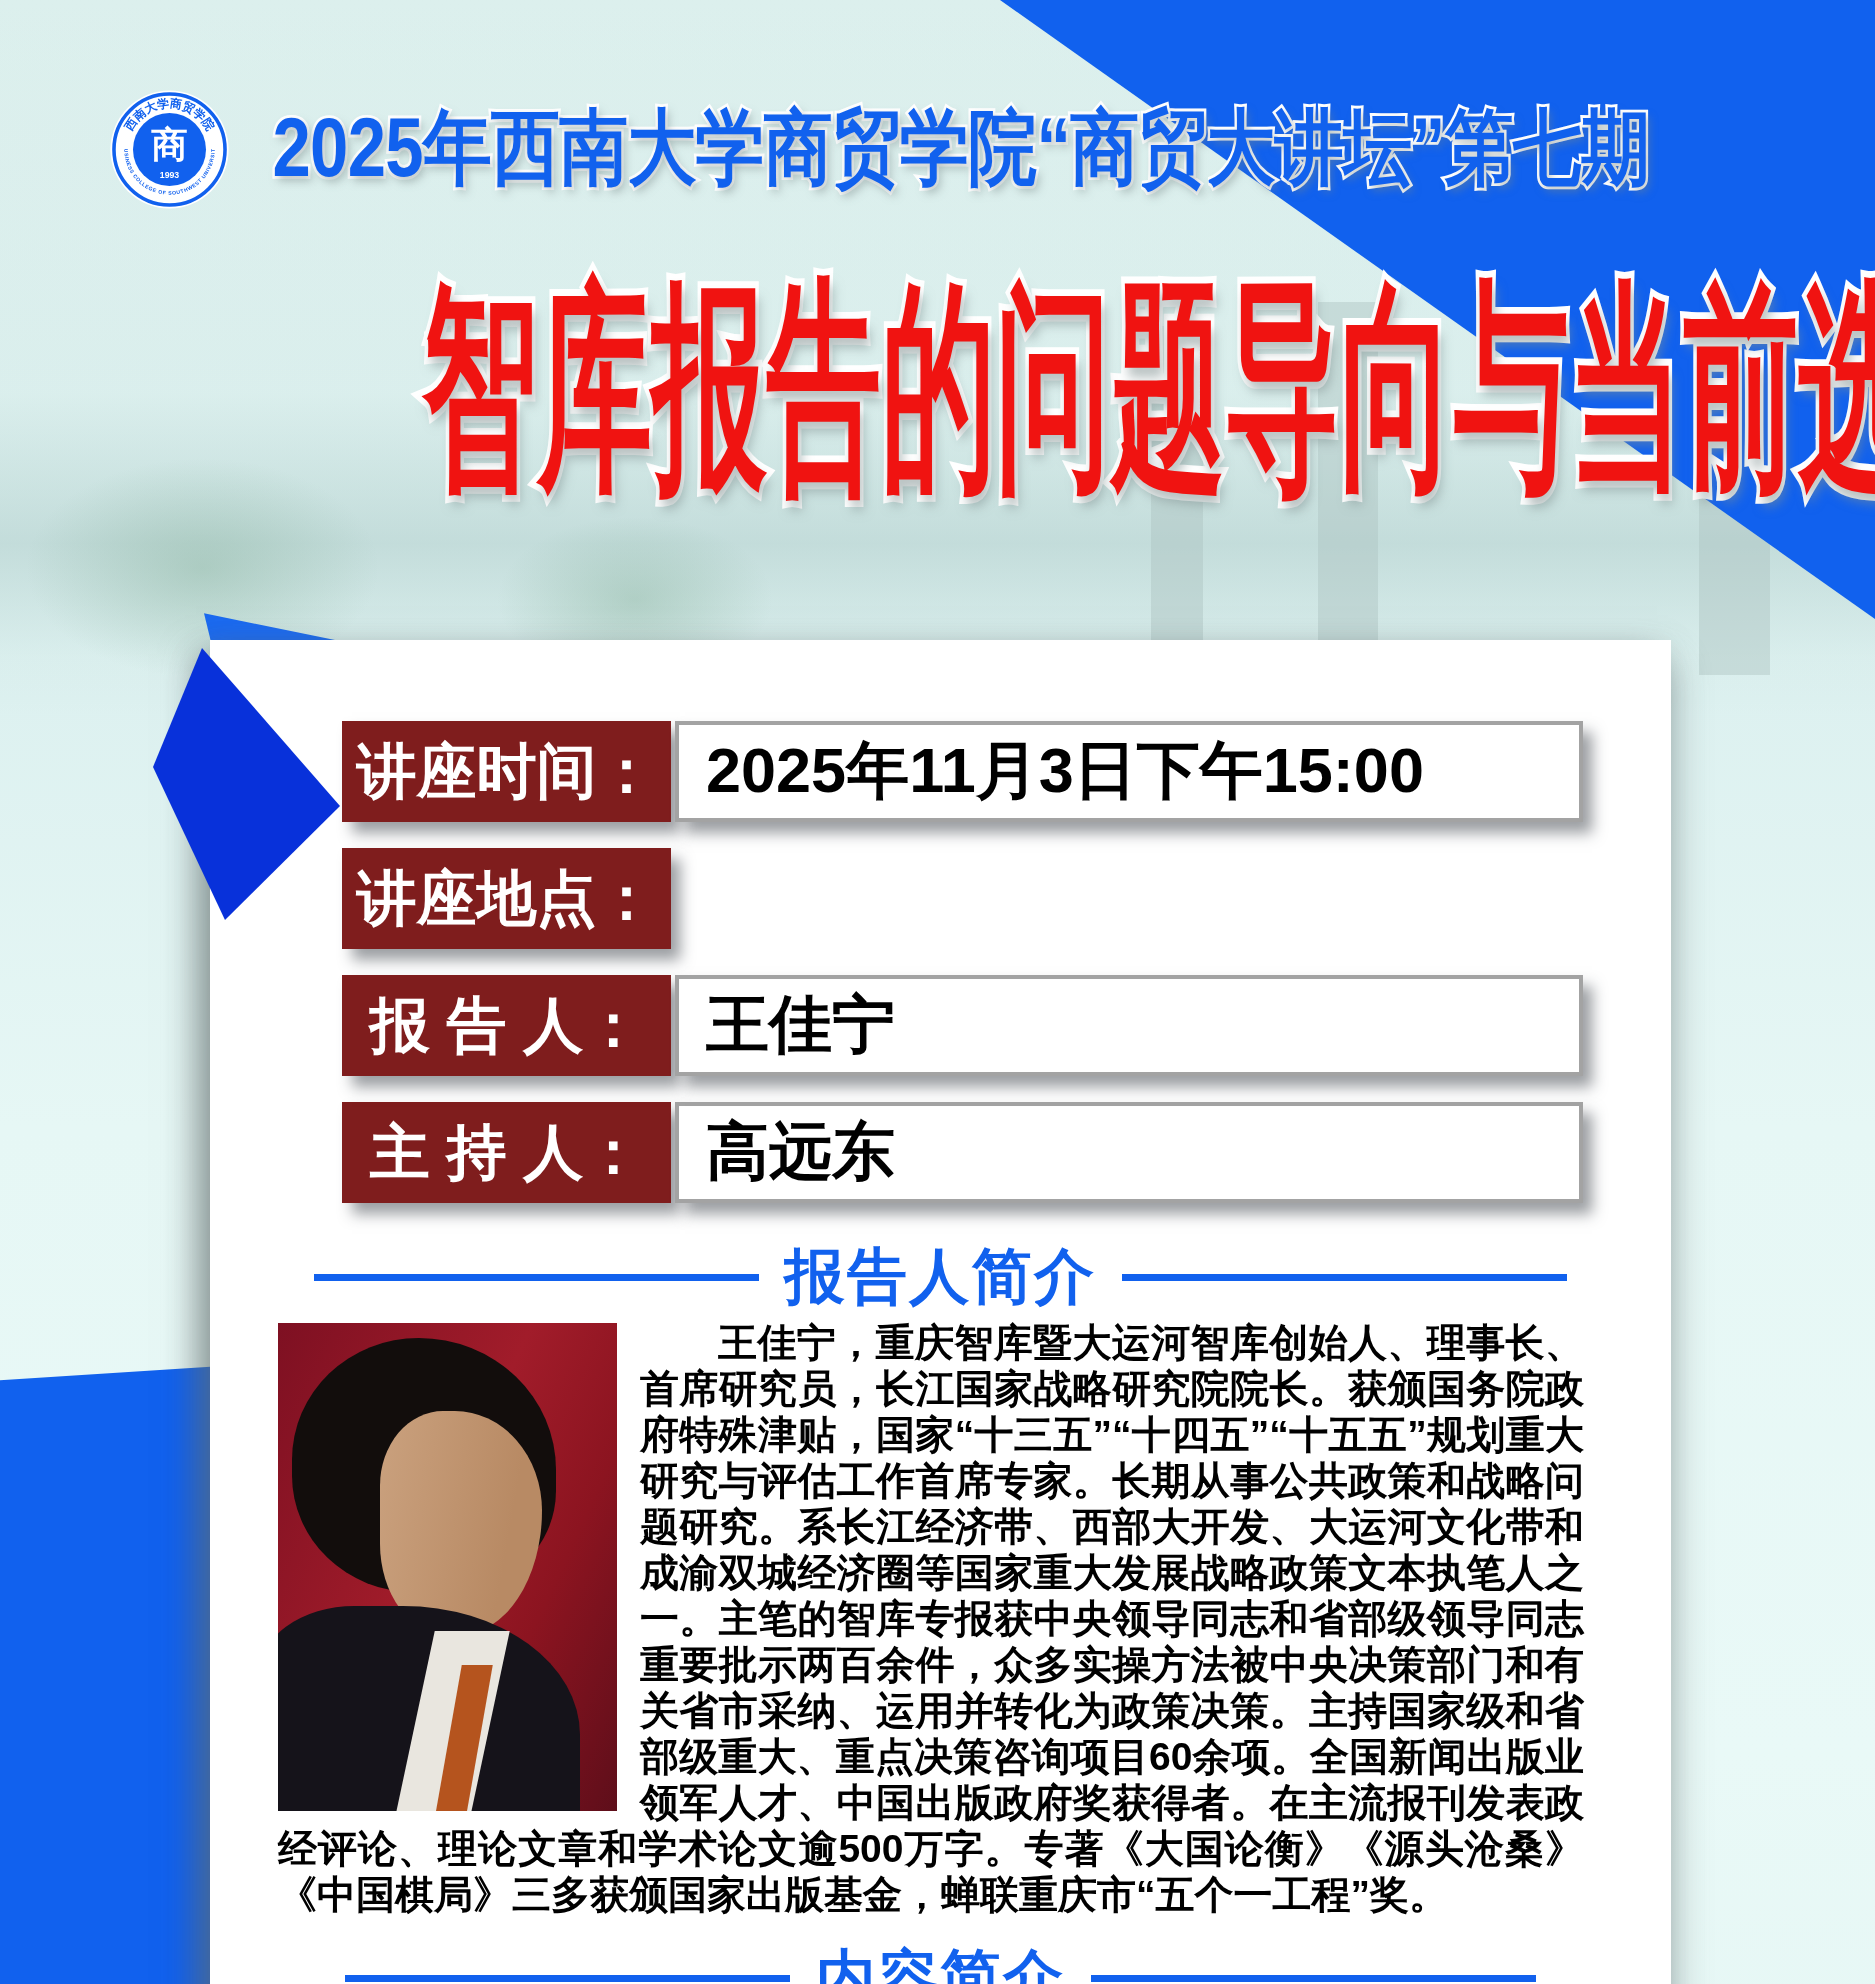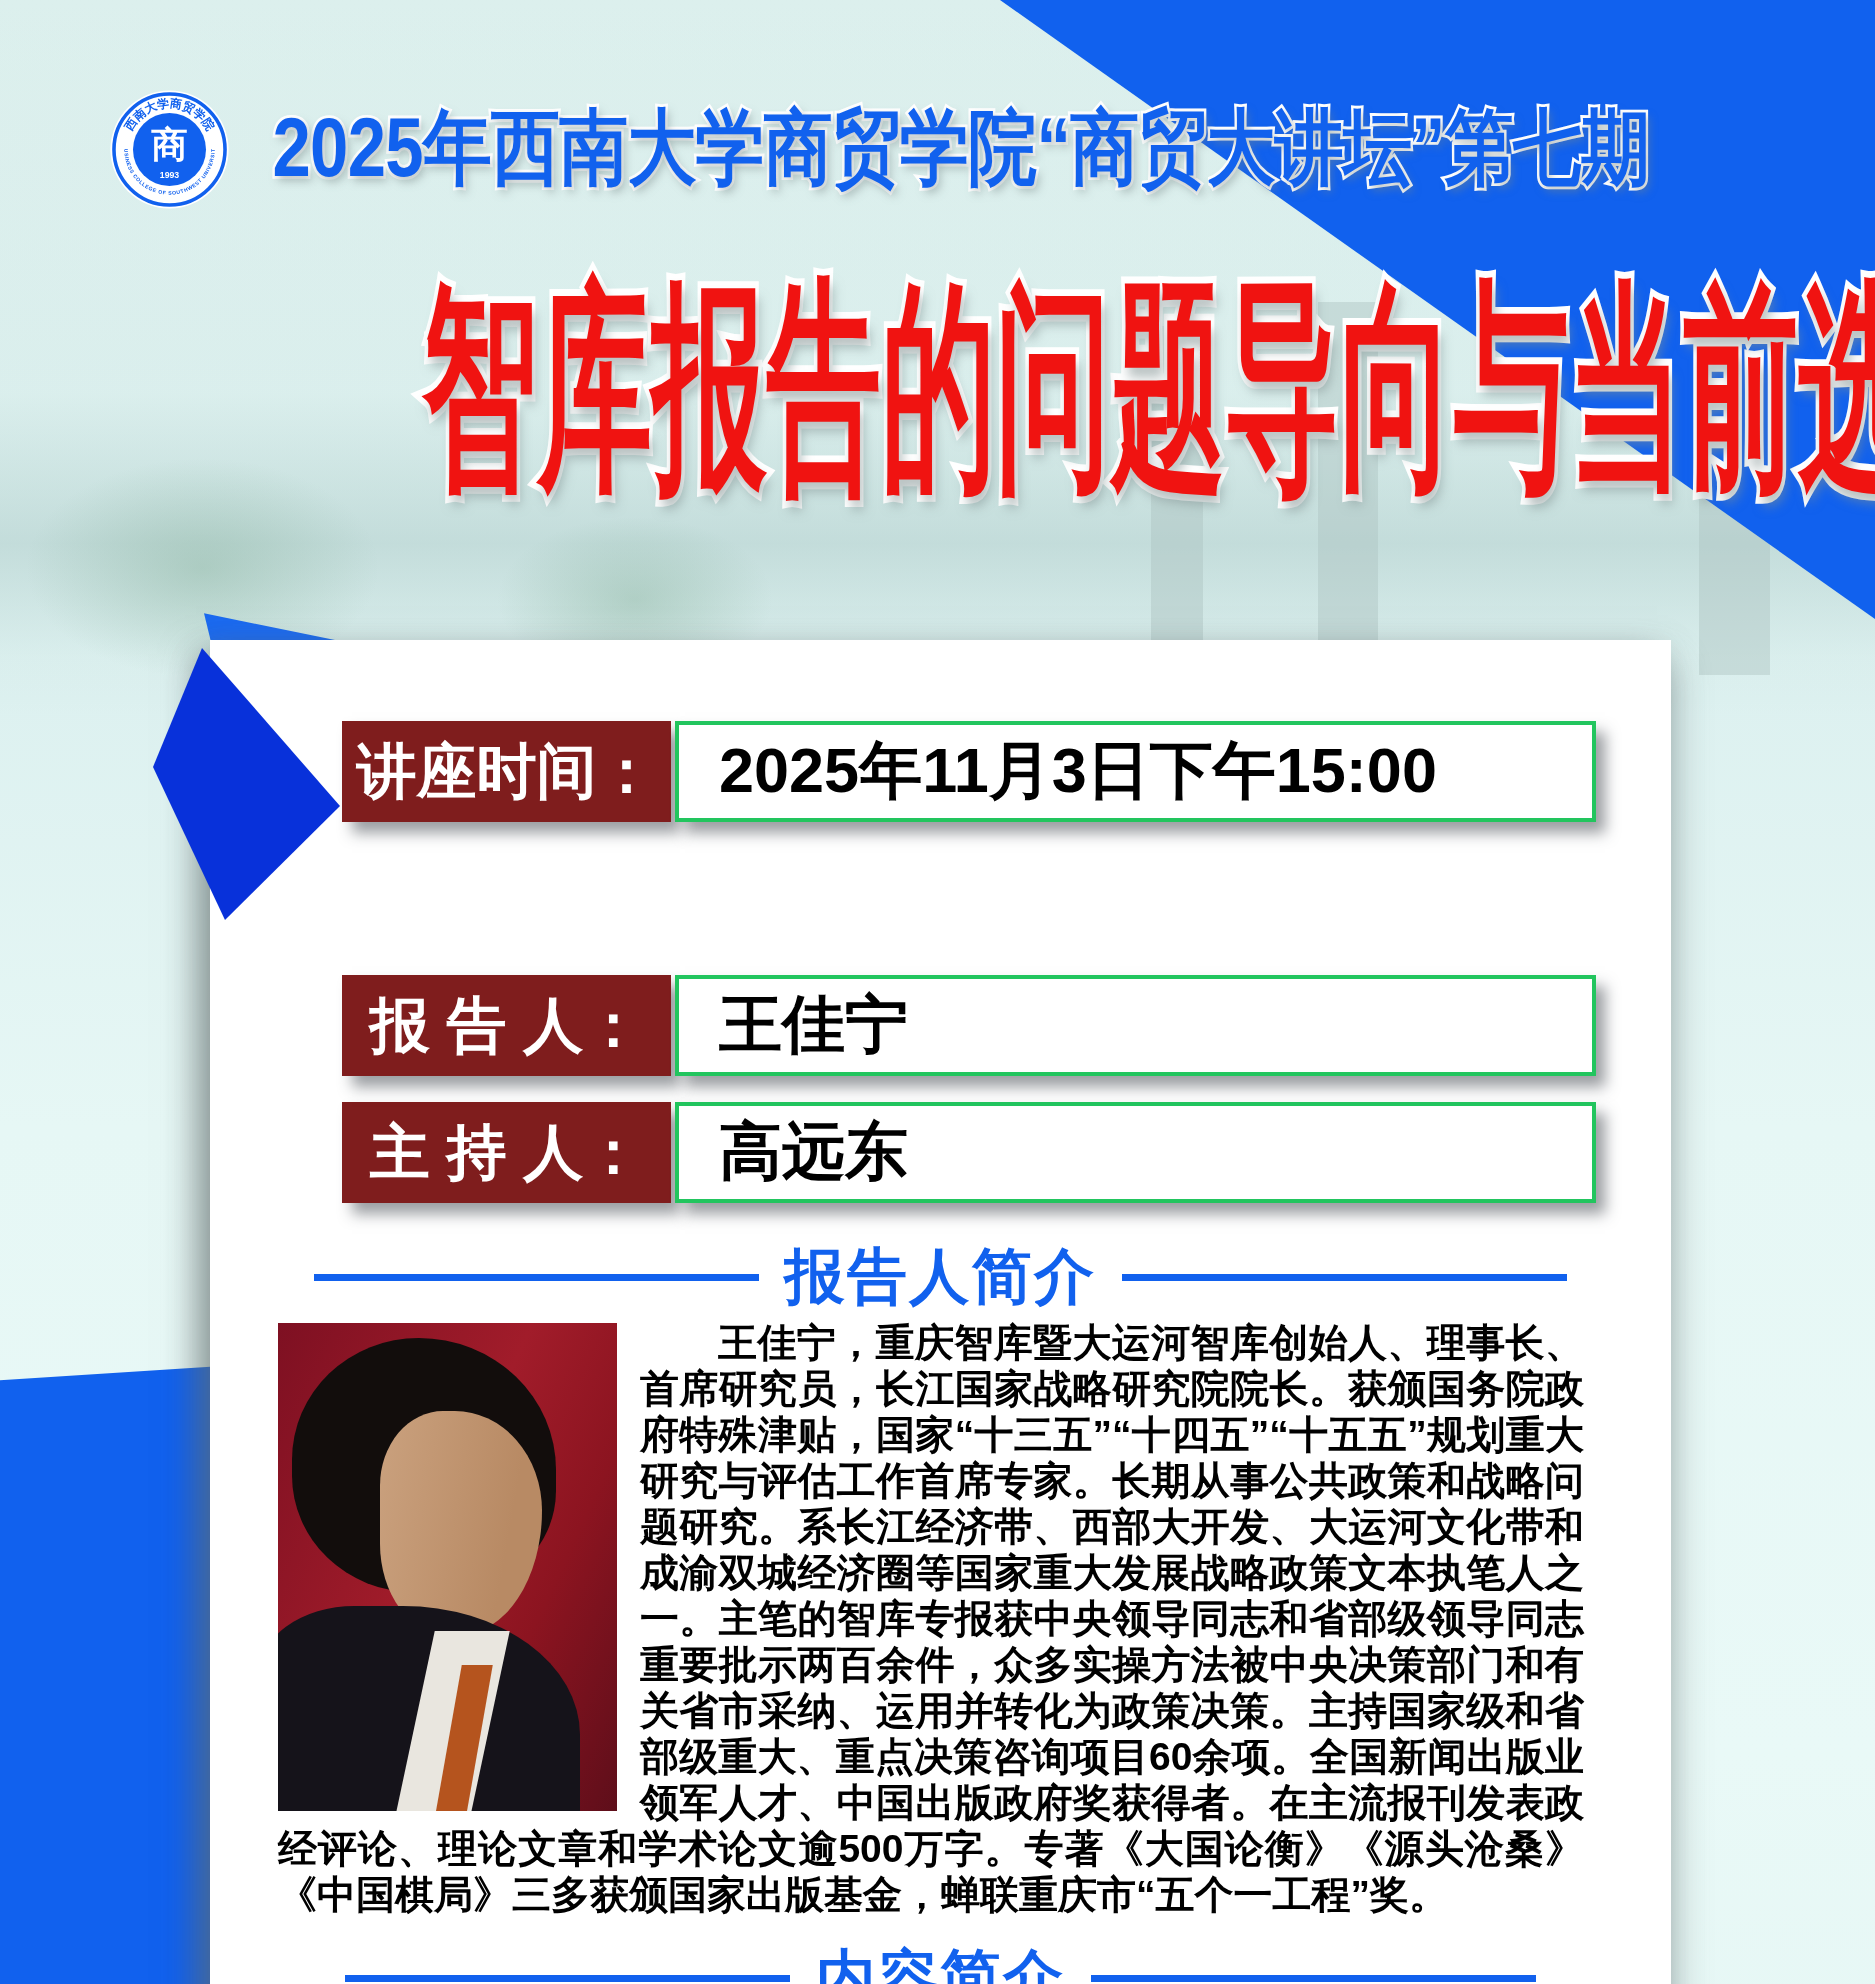--- a/index.html
+++ b/index.html
@@ -40,22 +40,22 @@
     -webkit-text-stroke:10.7px #ffffff;paint-order:stroke fill;
     transform:scale(.655,1.28);transform-origin:center top;
     text-shadow:5.6px 8px 12px rgba(130,145,145,.55);}
   
   .info-row{position:absolute;left:132px;width:1215px;height:101px;}
   .row-0{top:81px}.row-1{top:208px}.row-2{top:335px}.row-3{top:462px}
   .info-label{position:absolute;left:0;top:0;width:329px;height:101px;background:#7f1d1d;
     color:#ffffff;font-weight:900;font-size:60px;line-height:101px;text-align:center;
     box-shadow:9.5px 11px 13.5px rgba(55,62,70,.5);}
   .info-value{position:absolute;left:333px;top:0;width:873px;height:93px;background:#ffffff;
-    border:4px solid #22c55e;color:#000;font-weight:700;font-size:63px;line-height:91px;
-    padding-left:40px;box-sizing:content-box;white-space:nowrap;
+    border:4px solid #a3a3a3;color:#000;font-weight:700;font-size:63px;line-height:91px;
+    padding-left:27px;box-sizing:content-box;white-space:nowrap;
     box-shadow:9.5px 11px 13.5px rgba(55,62,70,.5);}
   
   .sec-head{position:absolute;left:0;width:1461px;display:flex;align-items:center;justify-content:center;gap:25.4px;}
   .sec-head .rule{height:7.1px;background:#1161ee;flex:0 0 445px;}
   .sec-head .cap{font-size:60px;font-weight:900;color:#1161ee;letter-spacing:2.4px;white-space:nowrap;}
   .head-speaker{top:597px;}
   .head-content{top:1298px;}
   
   .bio-wrap{position:absolute;left:68px;top:680px;width:1306px;color:#000;}
   .speaker-photo{float:left;width:339px;height:488px;margin:3.2px 23px 7.1px 0;position:relative;overflow:hidden;
@@ -111,20 +111,21 @@
 
   <div class="card-flap"></div>
 
   <div class="content-card">
 
     <div class="info-row row-0">
       <div class="info-label">讲座时间：</div>
       <div class="info-value">2025年11月3日下午15:00</div>
     </div>
     <div class="info-row row-1">
+      <div class="info-label">讲座地点：</div>
     </div>
     <div class="info-row row-3">
       <div class="info-label">主 持 人：</div>
       <div class="info-value">高远东</div>
     </div>
     <div class="info-row row-2">
       <div class="info-label">报 告 人：</div>
       <div class="info-value">王佳宁</div>
     </div>
 

